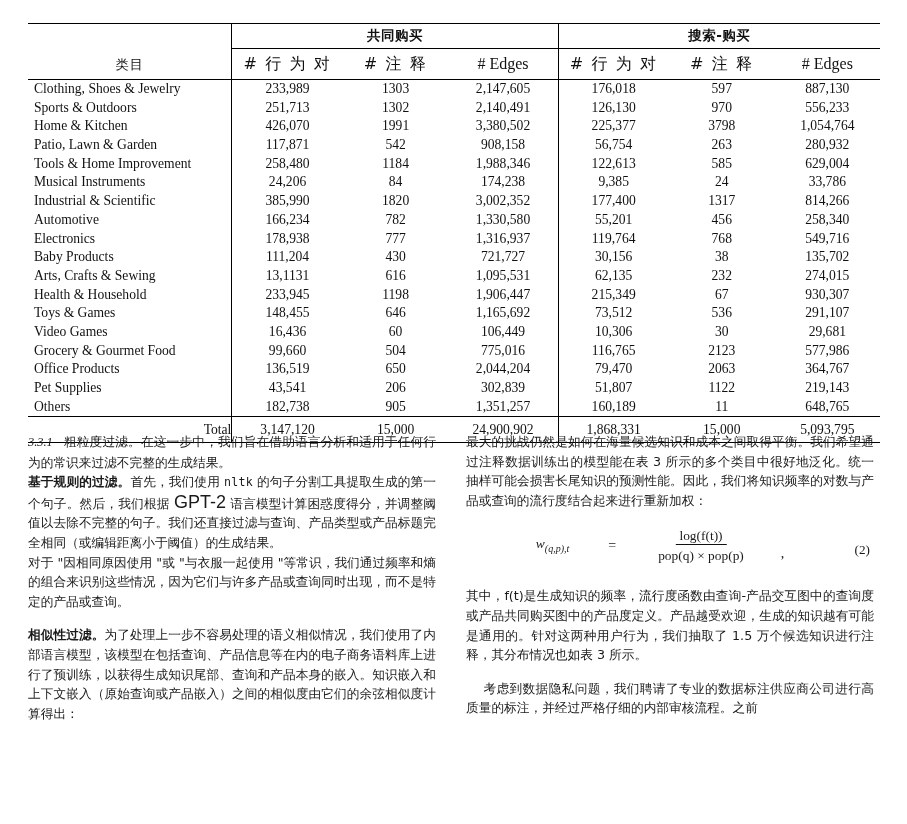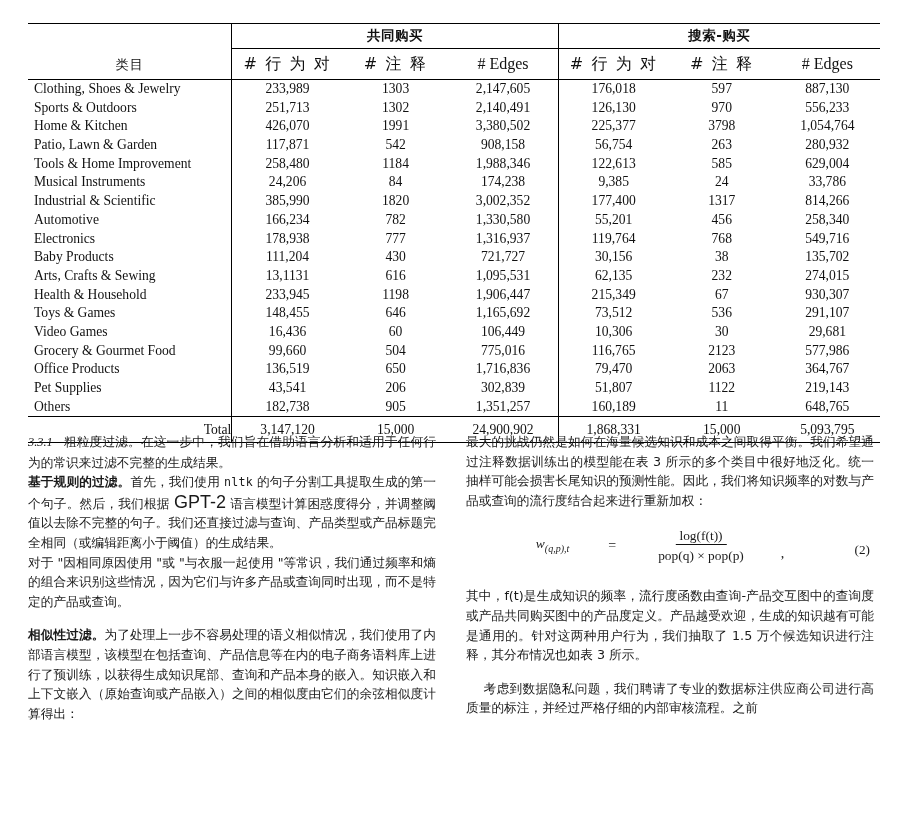--- a/index.html
+++ b/index.html
@@ -382,21 +382,21 @@
             <td>504</td>
             <td>775,016</td>
             <td class="vsep-l">116,765</td>
             <td>2123</td>
             <td>577,986</td>
           </tr>
           <tr class="data-row">
             <td class="cat">Office Products</td>
             <td class="vsep-l">136,519</td>
             <td>650</td>
-            <td>1,716,836</td>
+            <td>2,044,204</td>
             <td class="vsep-l">79,470</td>
             <td>2063</td>
             <td>364,767</td>
           </tr>
           <tr class="data-row">
             <td class="cat">Pet Supplies</td>
             <td class="vsep-l">43,541</td>
             <td>206</td>
             <td>302,839</td>
             <td class="vsep-l">51,807</td>

